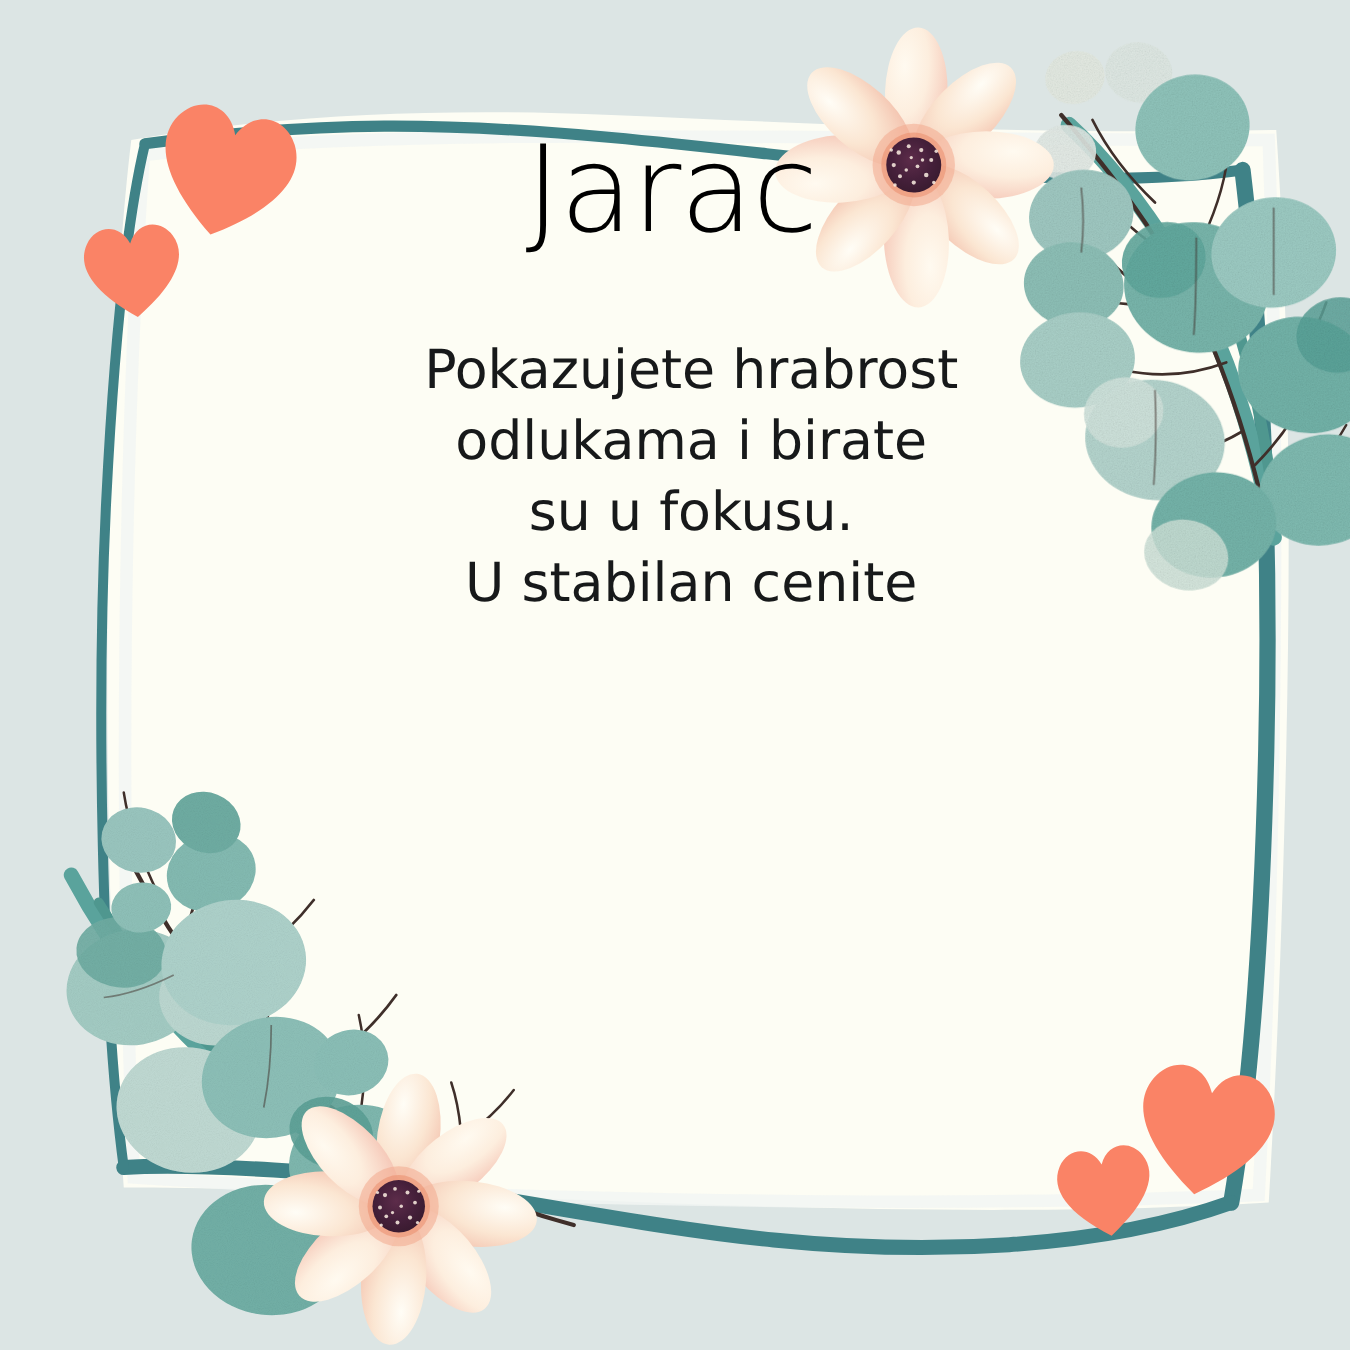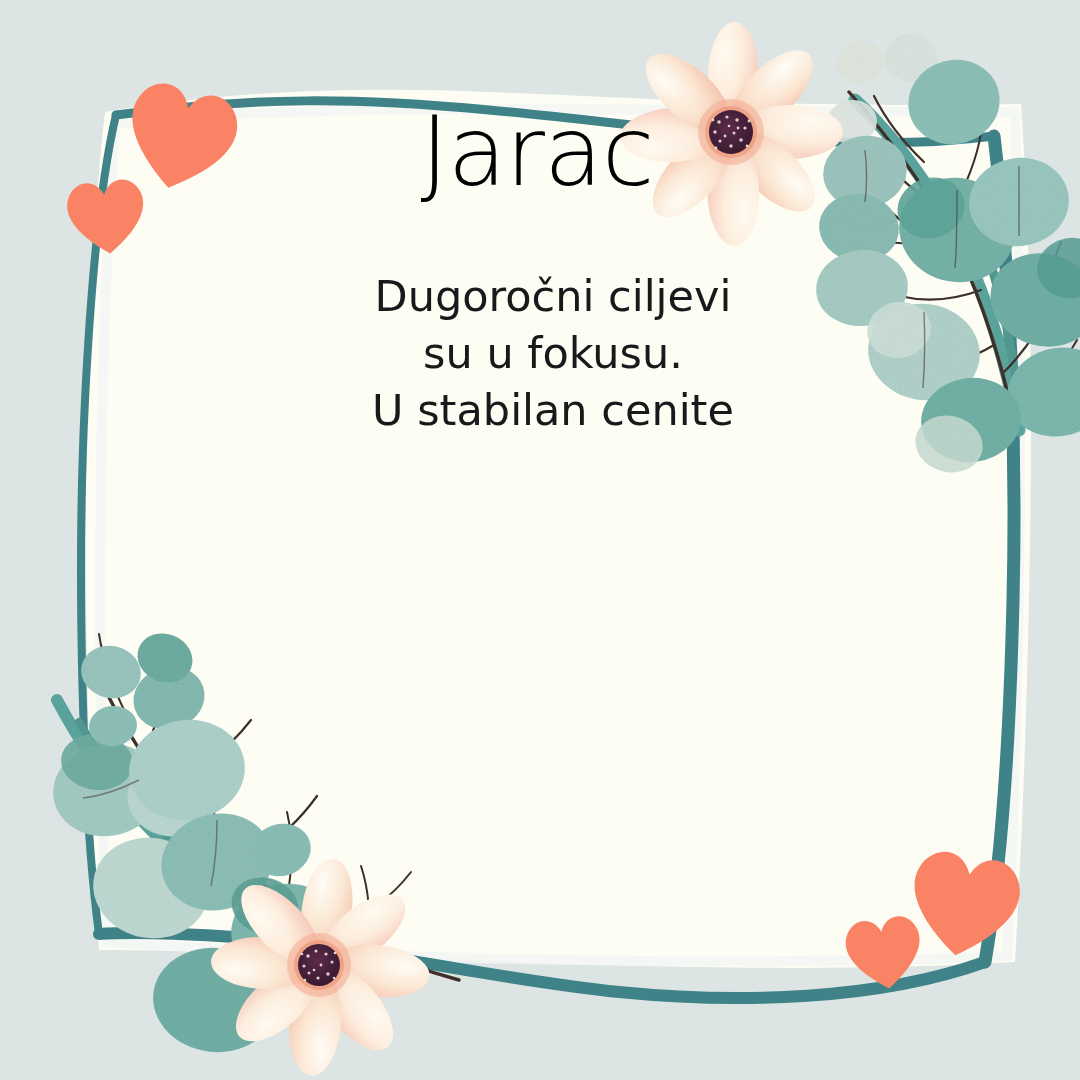--- a/index.html
+++ b/index.html
@@ -298,19 +298,20 @@
     <g transform="translate(866,958) rotate(-8) scale(0.70)">
       <path d="M 0,44 C -46,12 -62,-18 -48,-42 C -36,-62 -10,-62 0,-38
                C 10,-62 36,-62 48,-42 C 62,-18 46,12 0,44 Z" fill="#fa8366"></path>
     </g>
   </svg>
 
   <div id="content">
     <div id="title">Jarac</div>
 
     <div id="body-text">
-      <span class="ln">Dugoročni ciljevi</span>
+      <span class="ln">Pokazujete hrabrost</span>
+      <span class="ln">odlukama i birate</span>
       <span class="ln">su u fokusu.</span>
       <span class="ln">U stabilan cenite</span>
     </div>
   </div>
 
 </div>
 
 </body></html>

